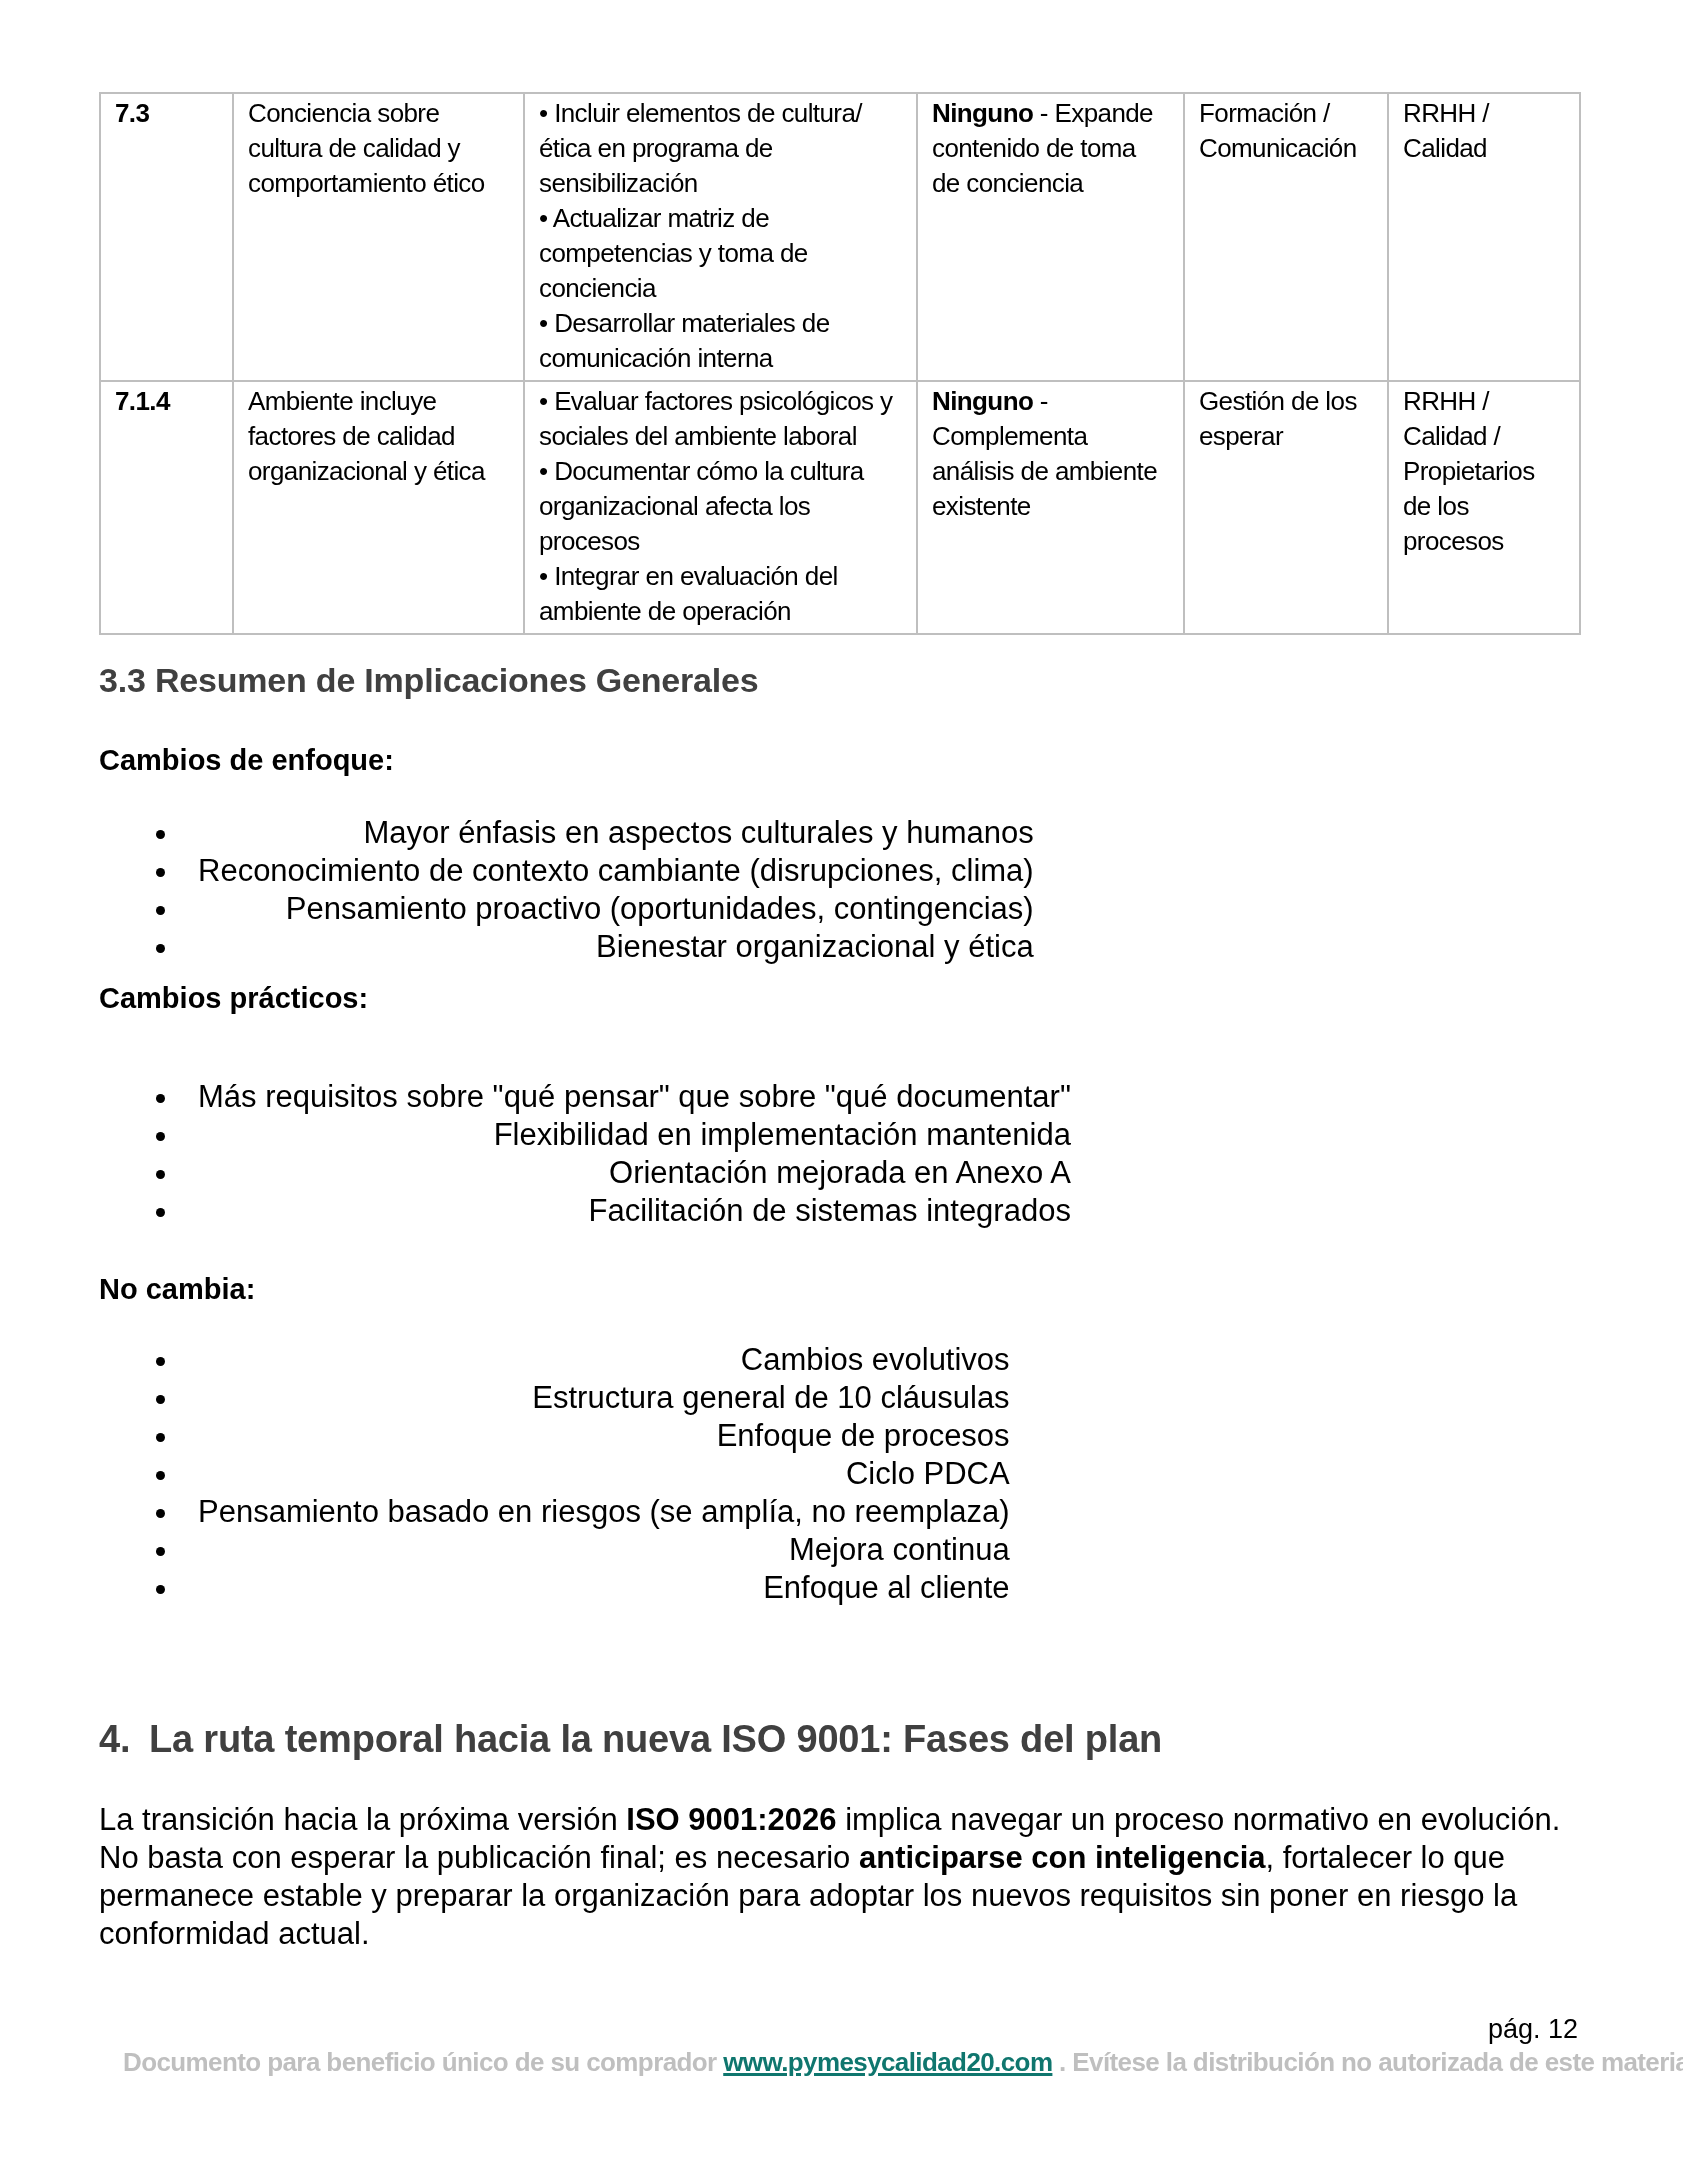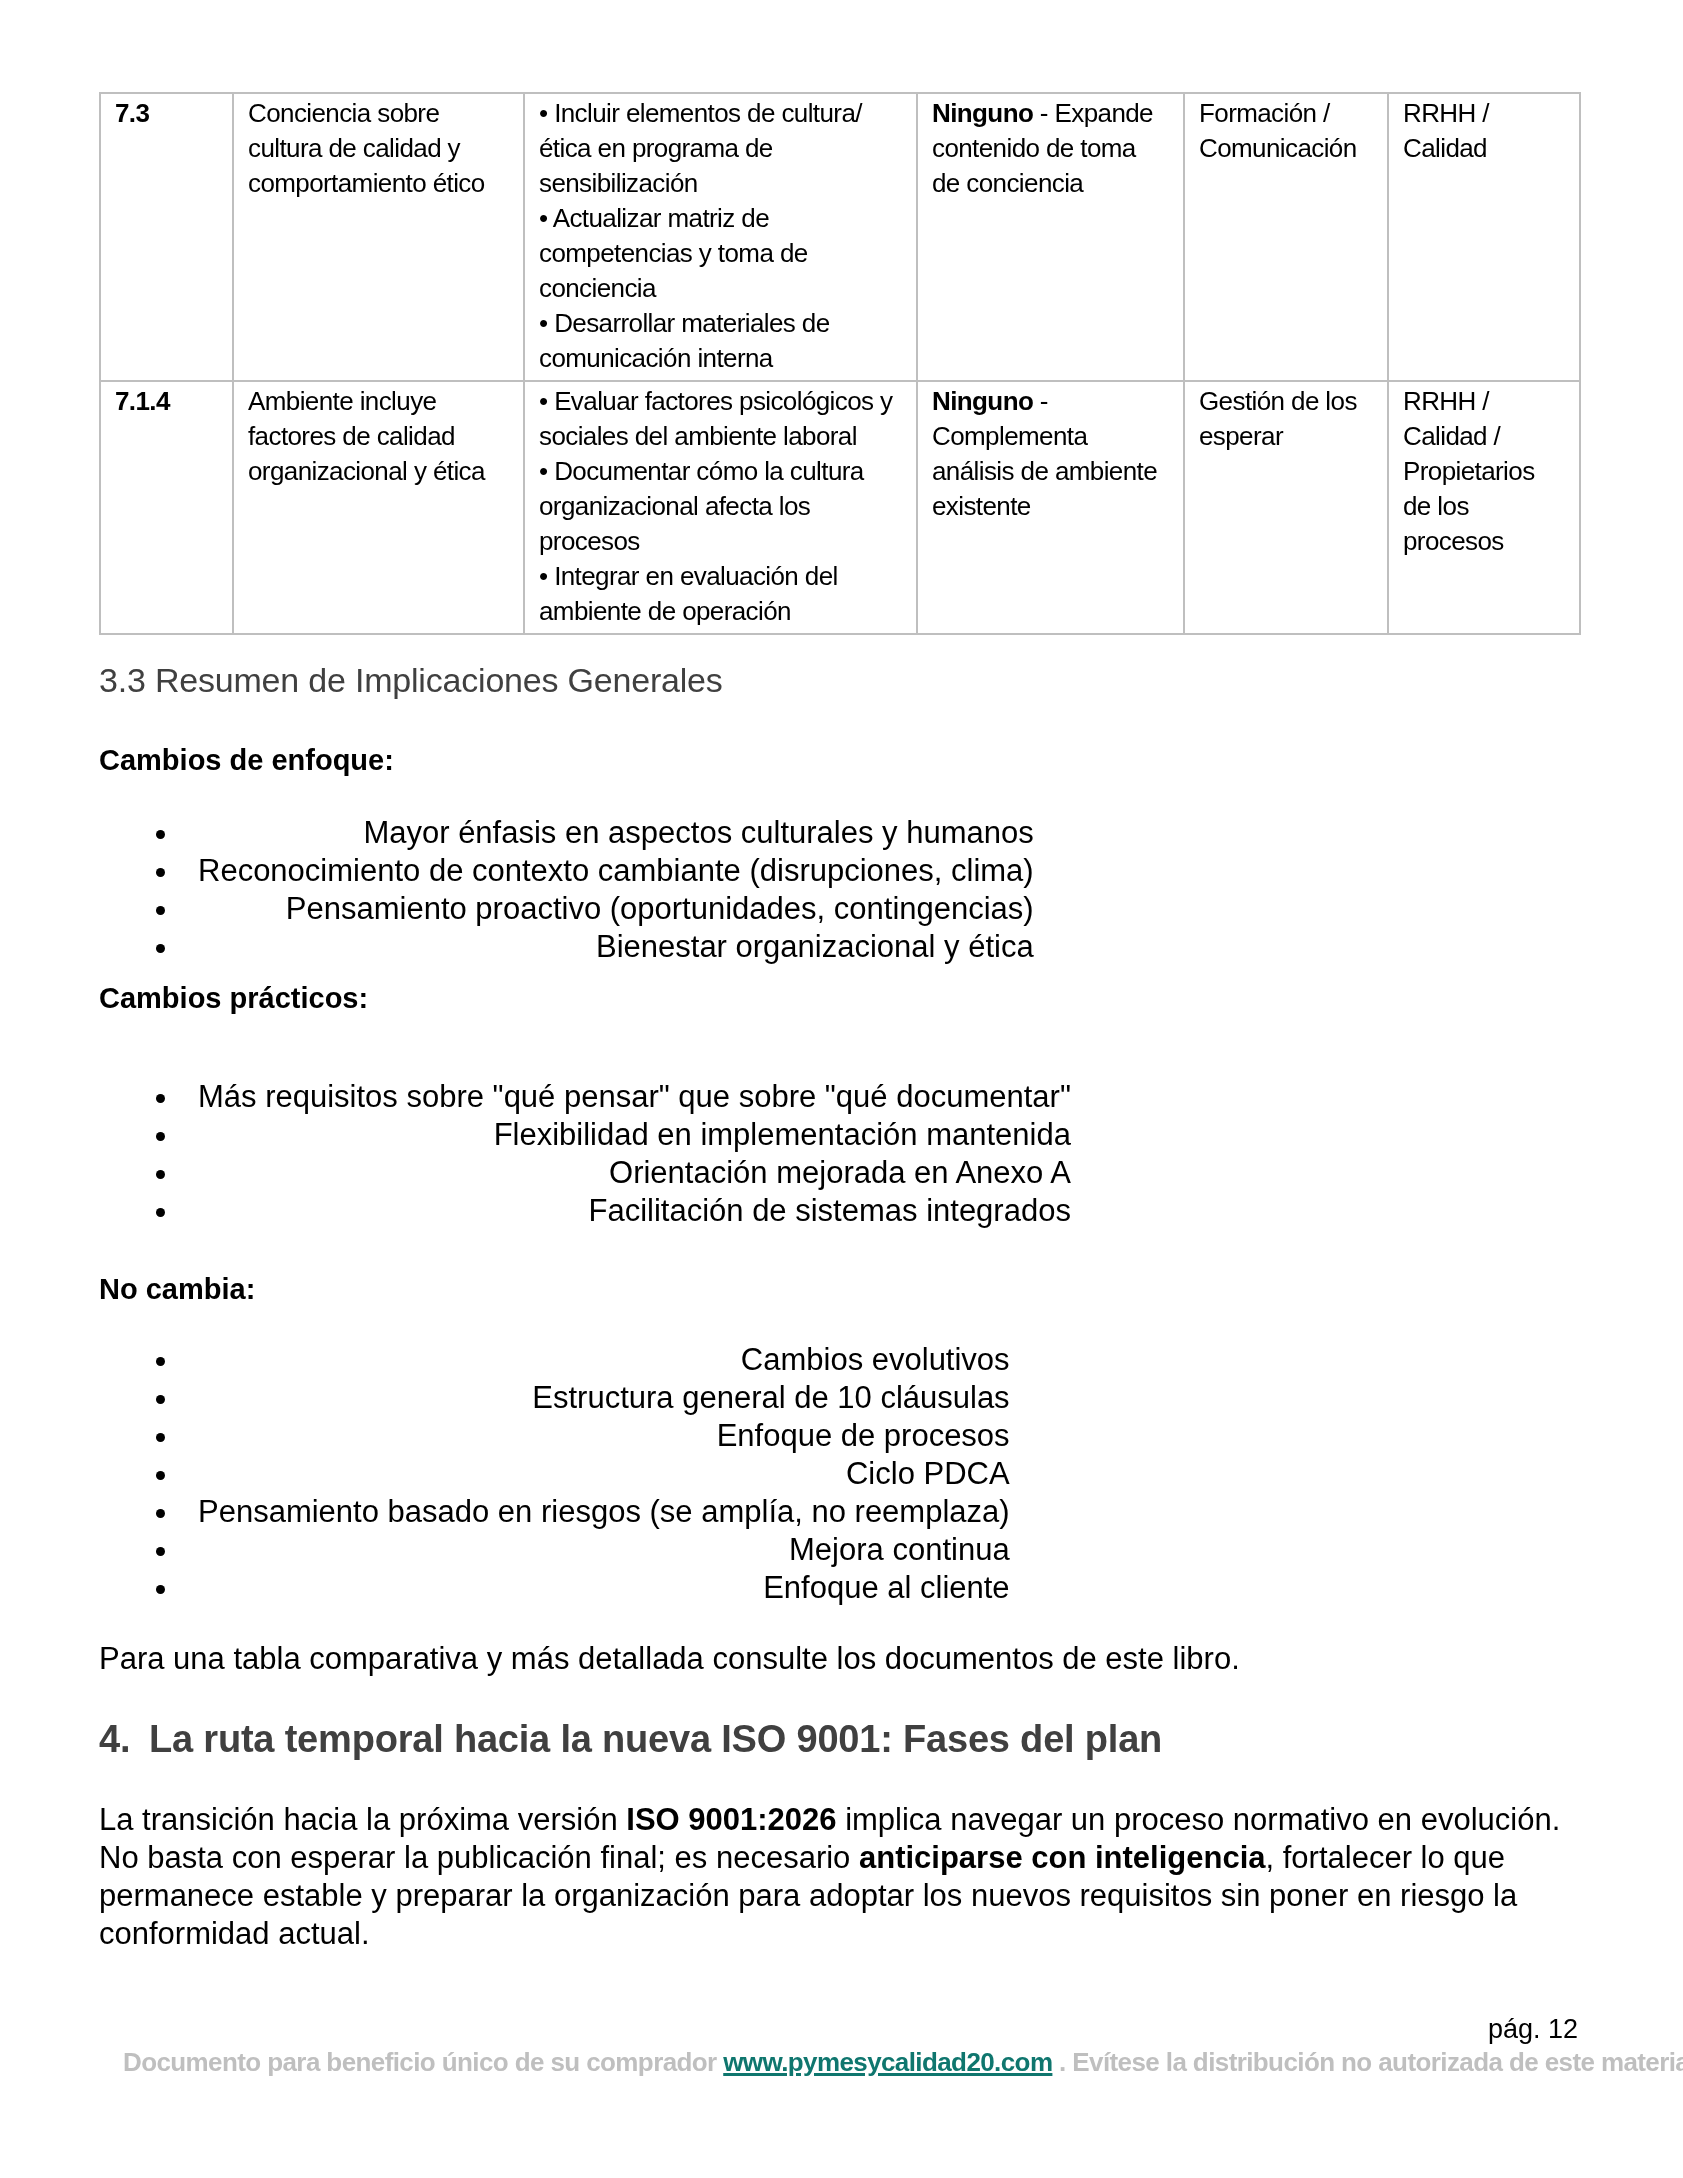--- a/index.html
+++ b/index.html
@@ -20,21 +20,21 @@
   table.req td {
     border: 2px solid #bfbfbf; vertical-align: top;
     padding: 2px 14px 4px 14px; color: #000;
   }
   table.req td.clause { font-weight: bold; }
   table.req td .b { font-weight: bold; }
   .actions div { margin: 0; }
 
   
   .h2 {
-    position: absolute; left: 99px; font-size: 34px; font-weight: normal;
+    position: absolute; left: 99px; font-size: 34px; font-weight: bold;
     color: #404040; letter-spacing: -0.2px;
   }
   .h1 {
     position: absolute; left: 99px; font-size: 38px; font-weight: bold;
     color: #404040; letter-spacing: -0.2px;
   }
   .h1 .num { display: inline-block; width: 50px; }
   .label {
     position: absolute; left: 99px; font-size: 29px; font-weight: bold; color: #000;
   }
@@ -125,21 +125,20 @@
   <ul class="bl" style="top:1341px">
     <li>Cambios evolutivos</li>
     <li>Estructura general de 10 cláusulas</li>
     <li>Enfoque de procesos</li>
     <li>Ciclo PDCA</li>
     <li>Pensamiento basado en riesgos (se amplía, no reemplaza)</li>
     <li>Mejora continua</li>
     <li>Enfoque al cliente</li>
   </ul>
 
-  <div class="para" style="top:1640px">Para una tabla comparativa y más detallada consulte los documentos de este libro.</div>
 
   <div class="h1" style="top:1718px"><span class="num">4.</span><span>La ruta temporal hacia la nueva ISO 9001: Fases del plan</span></div>
 
   <div class="para" style="top:1801px"><span>La transición hacia la próxima versión </span><b>ISO 9001:2026</b><span> implica navegar un proceso normativo en evolución. No basta con esperar la publicación final; es necesario </span><b>anticiparse con inteligencia</b><span>, fortalecer lo que permanece estable y preparar la organización para adoptar los nuevos requisitos sin poner en riesgo la conformidad actual.</span></div>
 
   <div class="pagenum">pág. 12</div>
 
   <div class="footer"><span>Documento para beneficio único de su comprador </span><a>www.pymesycalidad20.com</a><span> .  Evítese la distribución no autorizada de este material</span></div>
 </div>
 

